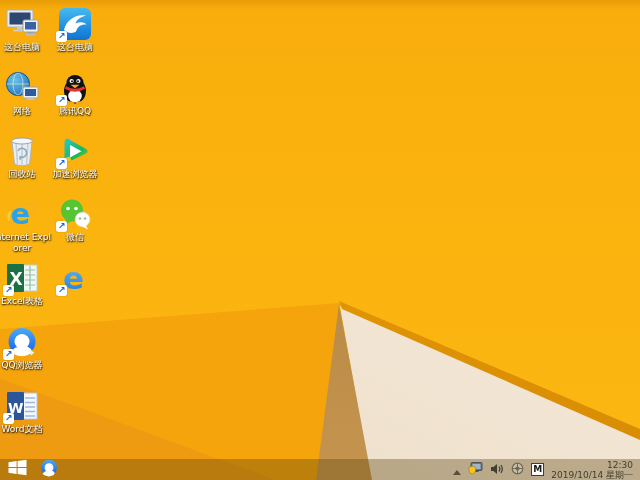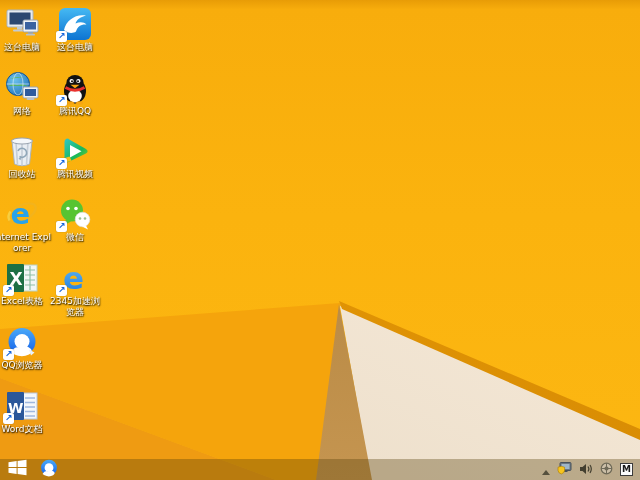--- a/index.html
+++ b/index.html
@@ -154,21 +154,21 @@
           <stop offset="1" stop-color="#8ecb28"></stop>
             </linearGradient>
           </defs>
         <path d="M10,4.5 Q6.5,4.5 6.5,8.5 L6.5,25.5 Q6.5,29.8 10.8,27.7 L28,19.5
                  Q31.3,17.3 28,15 L10.8,5.2 Q10.4,4.5 10,4.5 Z" fill="url(#gtv)"></path>
         <path d="M6.8,24 Q6.5,29.5 11,27.6 L13.5,26.4 L11.5,22.5 Z" fill="#f8c219"></path>
         <path d="M12,11 L12,23.5 L23.5,17.2 Z" fill="#ffffff"></path>
       </svg>
       <span class="shortcut">↗</span>
     </div>
-    <div class="icon-label">腾讯视频</div>
+    <div class="icon-label">加速浏览器</div>
   </div>
 
   <div class="icon-item col1 r4">
     <div class="glyph">
       <svg width="34" height="34" viewBox="0 0 34 34">
         <ellipse cx="17" cy="16" rx="15" ry="7.5" fill="none" stroke="#f3b31c" stroke-width="2.4" transform="rotate(-28 17 16)"></ellipse>
         <text x="5.5" y="27" font-size="29" font-weight="bold" fill="#29a3e9">e</text>
         <path d="M4.5,23.5 Q2,19 5.5,14.5" stroke="#f7ce3f" stroke-width="2.4" fill="none"></path>
       </svg>
     </div>
@@ -211,21 +211,20 @@
         <defs>
             <linearGradient id="g2345" x1="0" y1="0" x2="0" y2="1">
           <stop offset="0" stop-color="#6cc0f6"></stop>
               <stop offset="1" stop-color="#1a78de"></stop>
             </linearGradient>
           </defs>
         <text x="5" y="28" font-size="31" font-weight="bold" fill="url(#g2345)">e</text>
       </svg>
       <span class="shortcut">↗</span>
     </div>
-    <div class="icon-label">2345加速浏览器</div>
   </div>
 
   <div class="icon-item col1 r6">
     <div class="glyph">
       <svg width="34" height="34" viewBox="0 0 34 34">
         <defs>
             <linearGradient id="gqb" x1="0" y1="0" x2="0" y2="1">
           <stop offset="0" stop-color="#4aa9f8"></stop>
               <stop offset="1" stop-color="#1460e8"></stop>
             </linearGradient>
@@ -312,15 +311,19 @@
       <div class="tray-ico">
         <span>
           <svg width="13" height="13" viewBox="0 0 13 13">
             <circle cx="6.5" cy="6.5" r="5.3" fill="rgba(255,255,255,0.25)" stroke="#6f6a58" stroke-width="1.2"></circle>
             <path d="M6.5,1.2 V11.8 M1.2,6.5 H11.8" stroke="#6f6a58" stroke-width="1"></path>
             <circle cx="6.5" cy="6.5" r="2.1" fill="#6f6a58"></circle>
           </svg>
         </span>
       </div>
       <div class="ime-box">M</div>
+      <div class="clock">
+        <div>12:30</div>
+        <div>2019/10/14 星期一</div>
+      </div>
     </div>
   </div>
 </div>
 
 </body></html>

